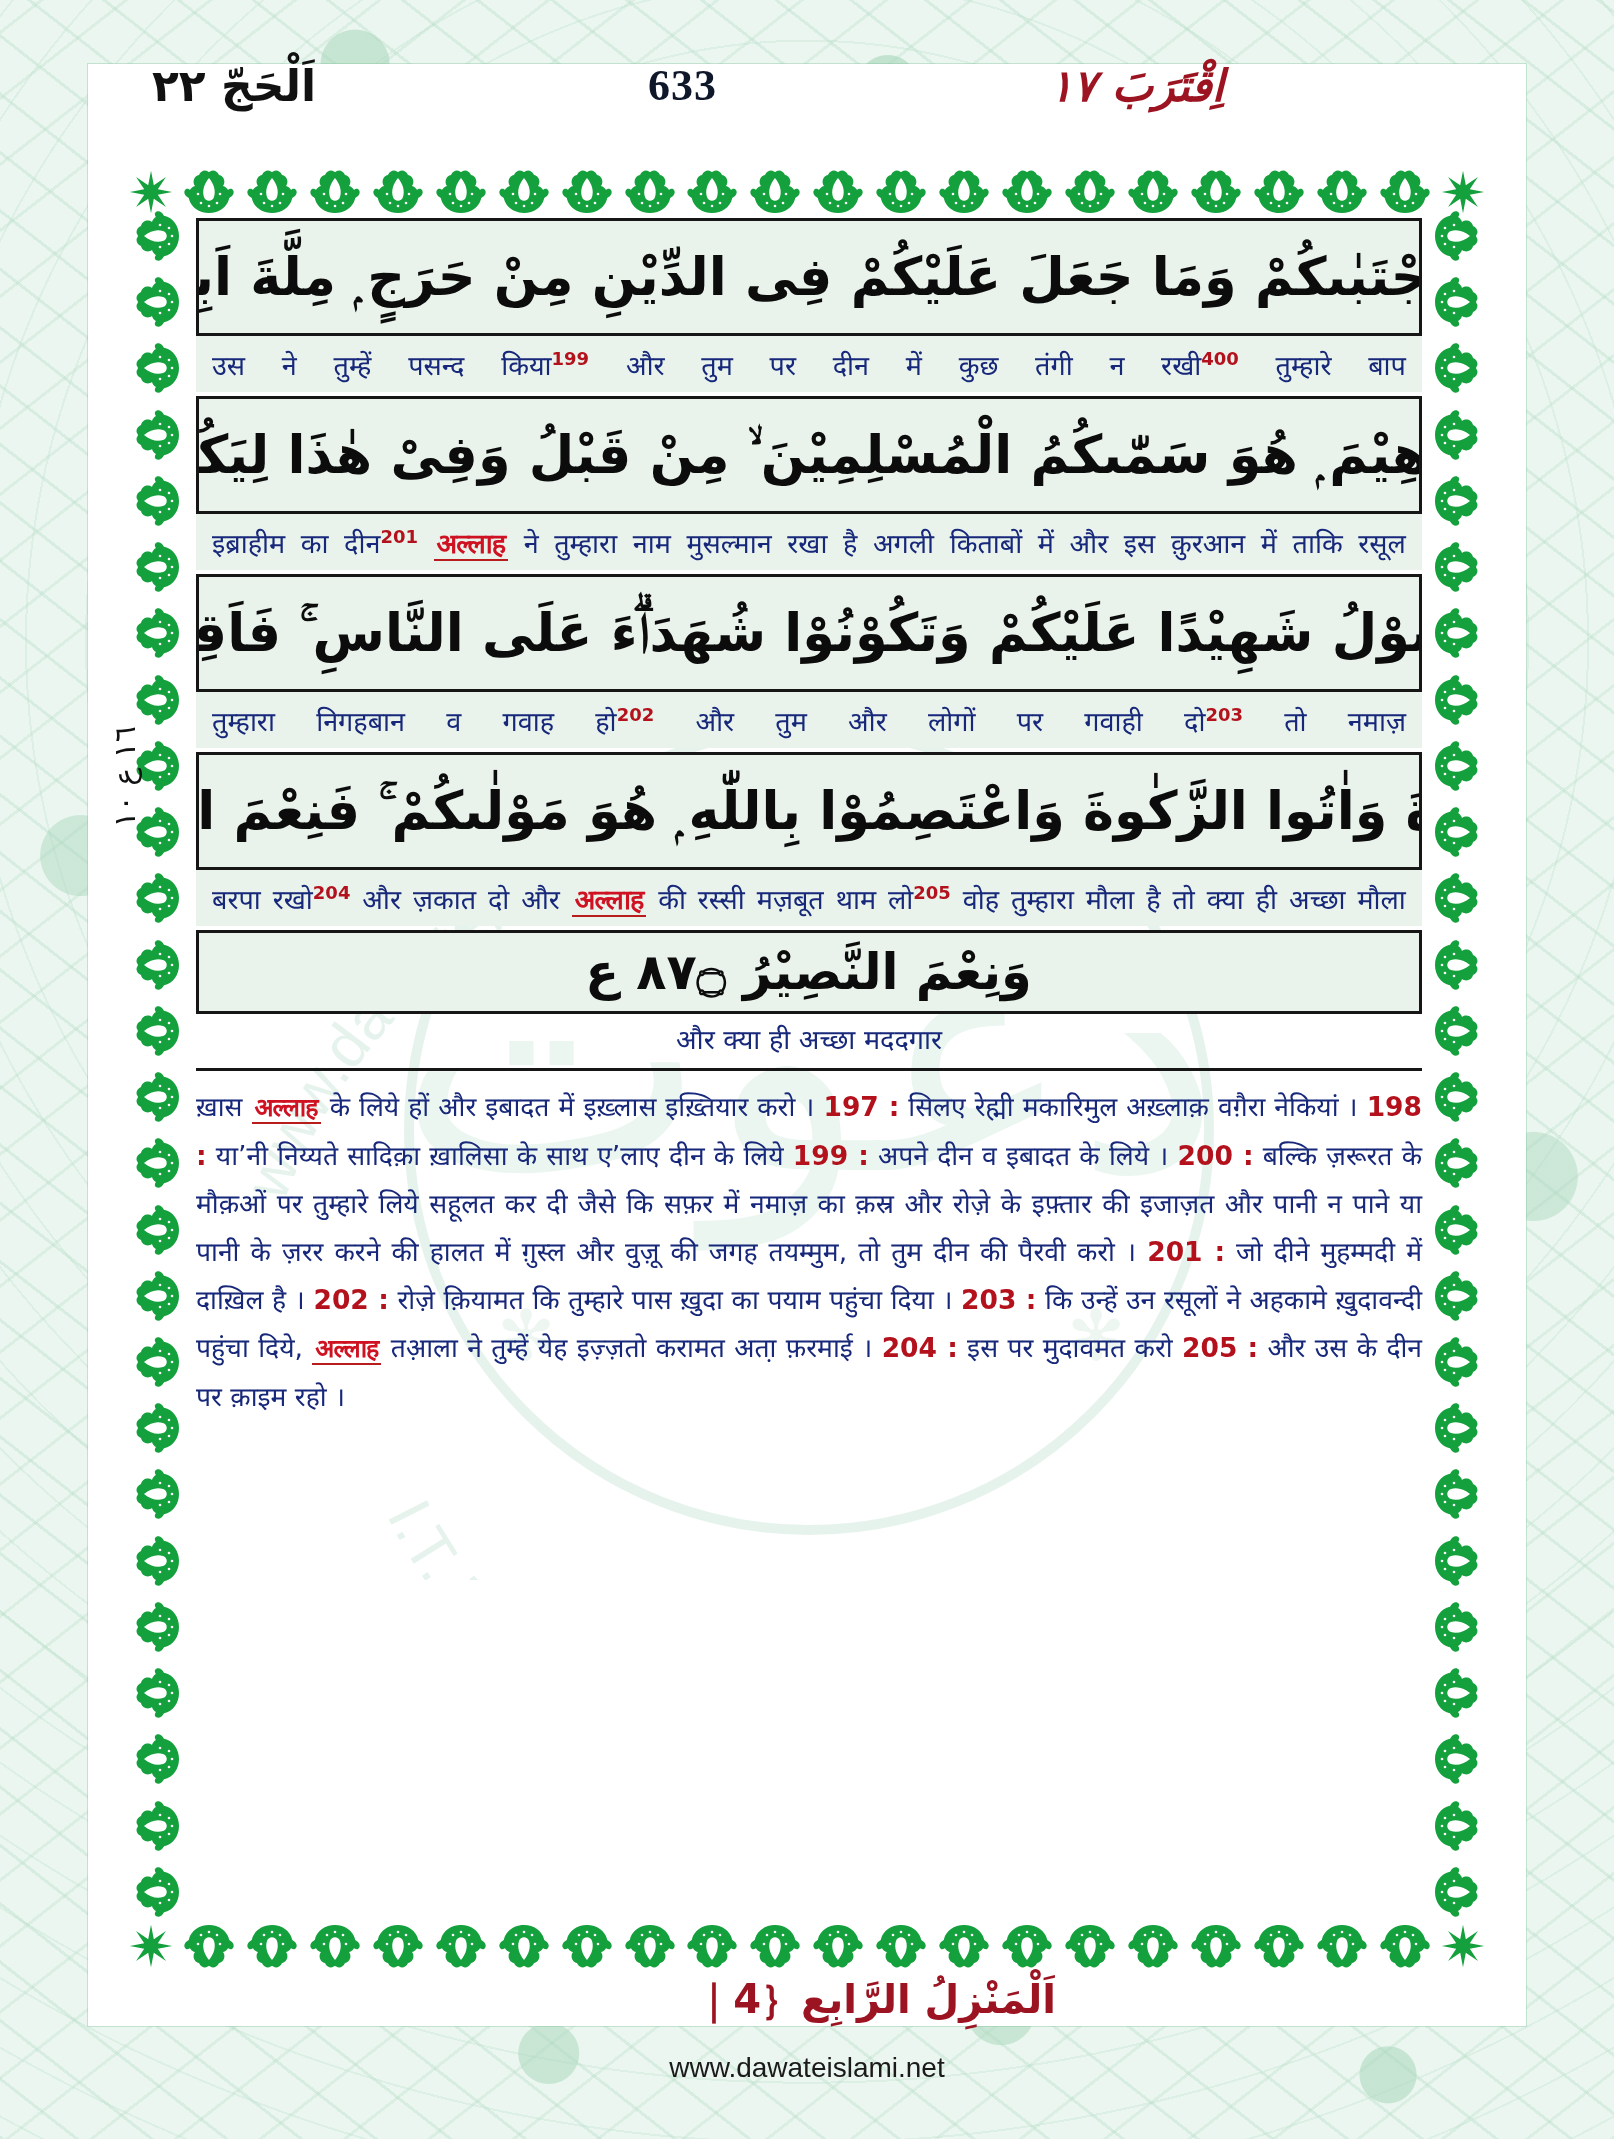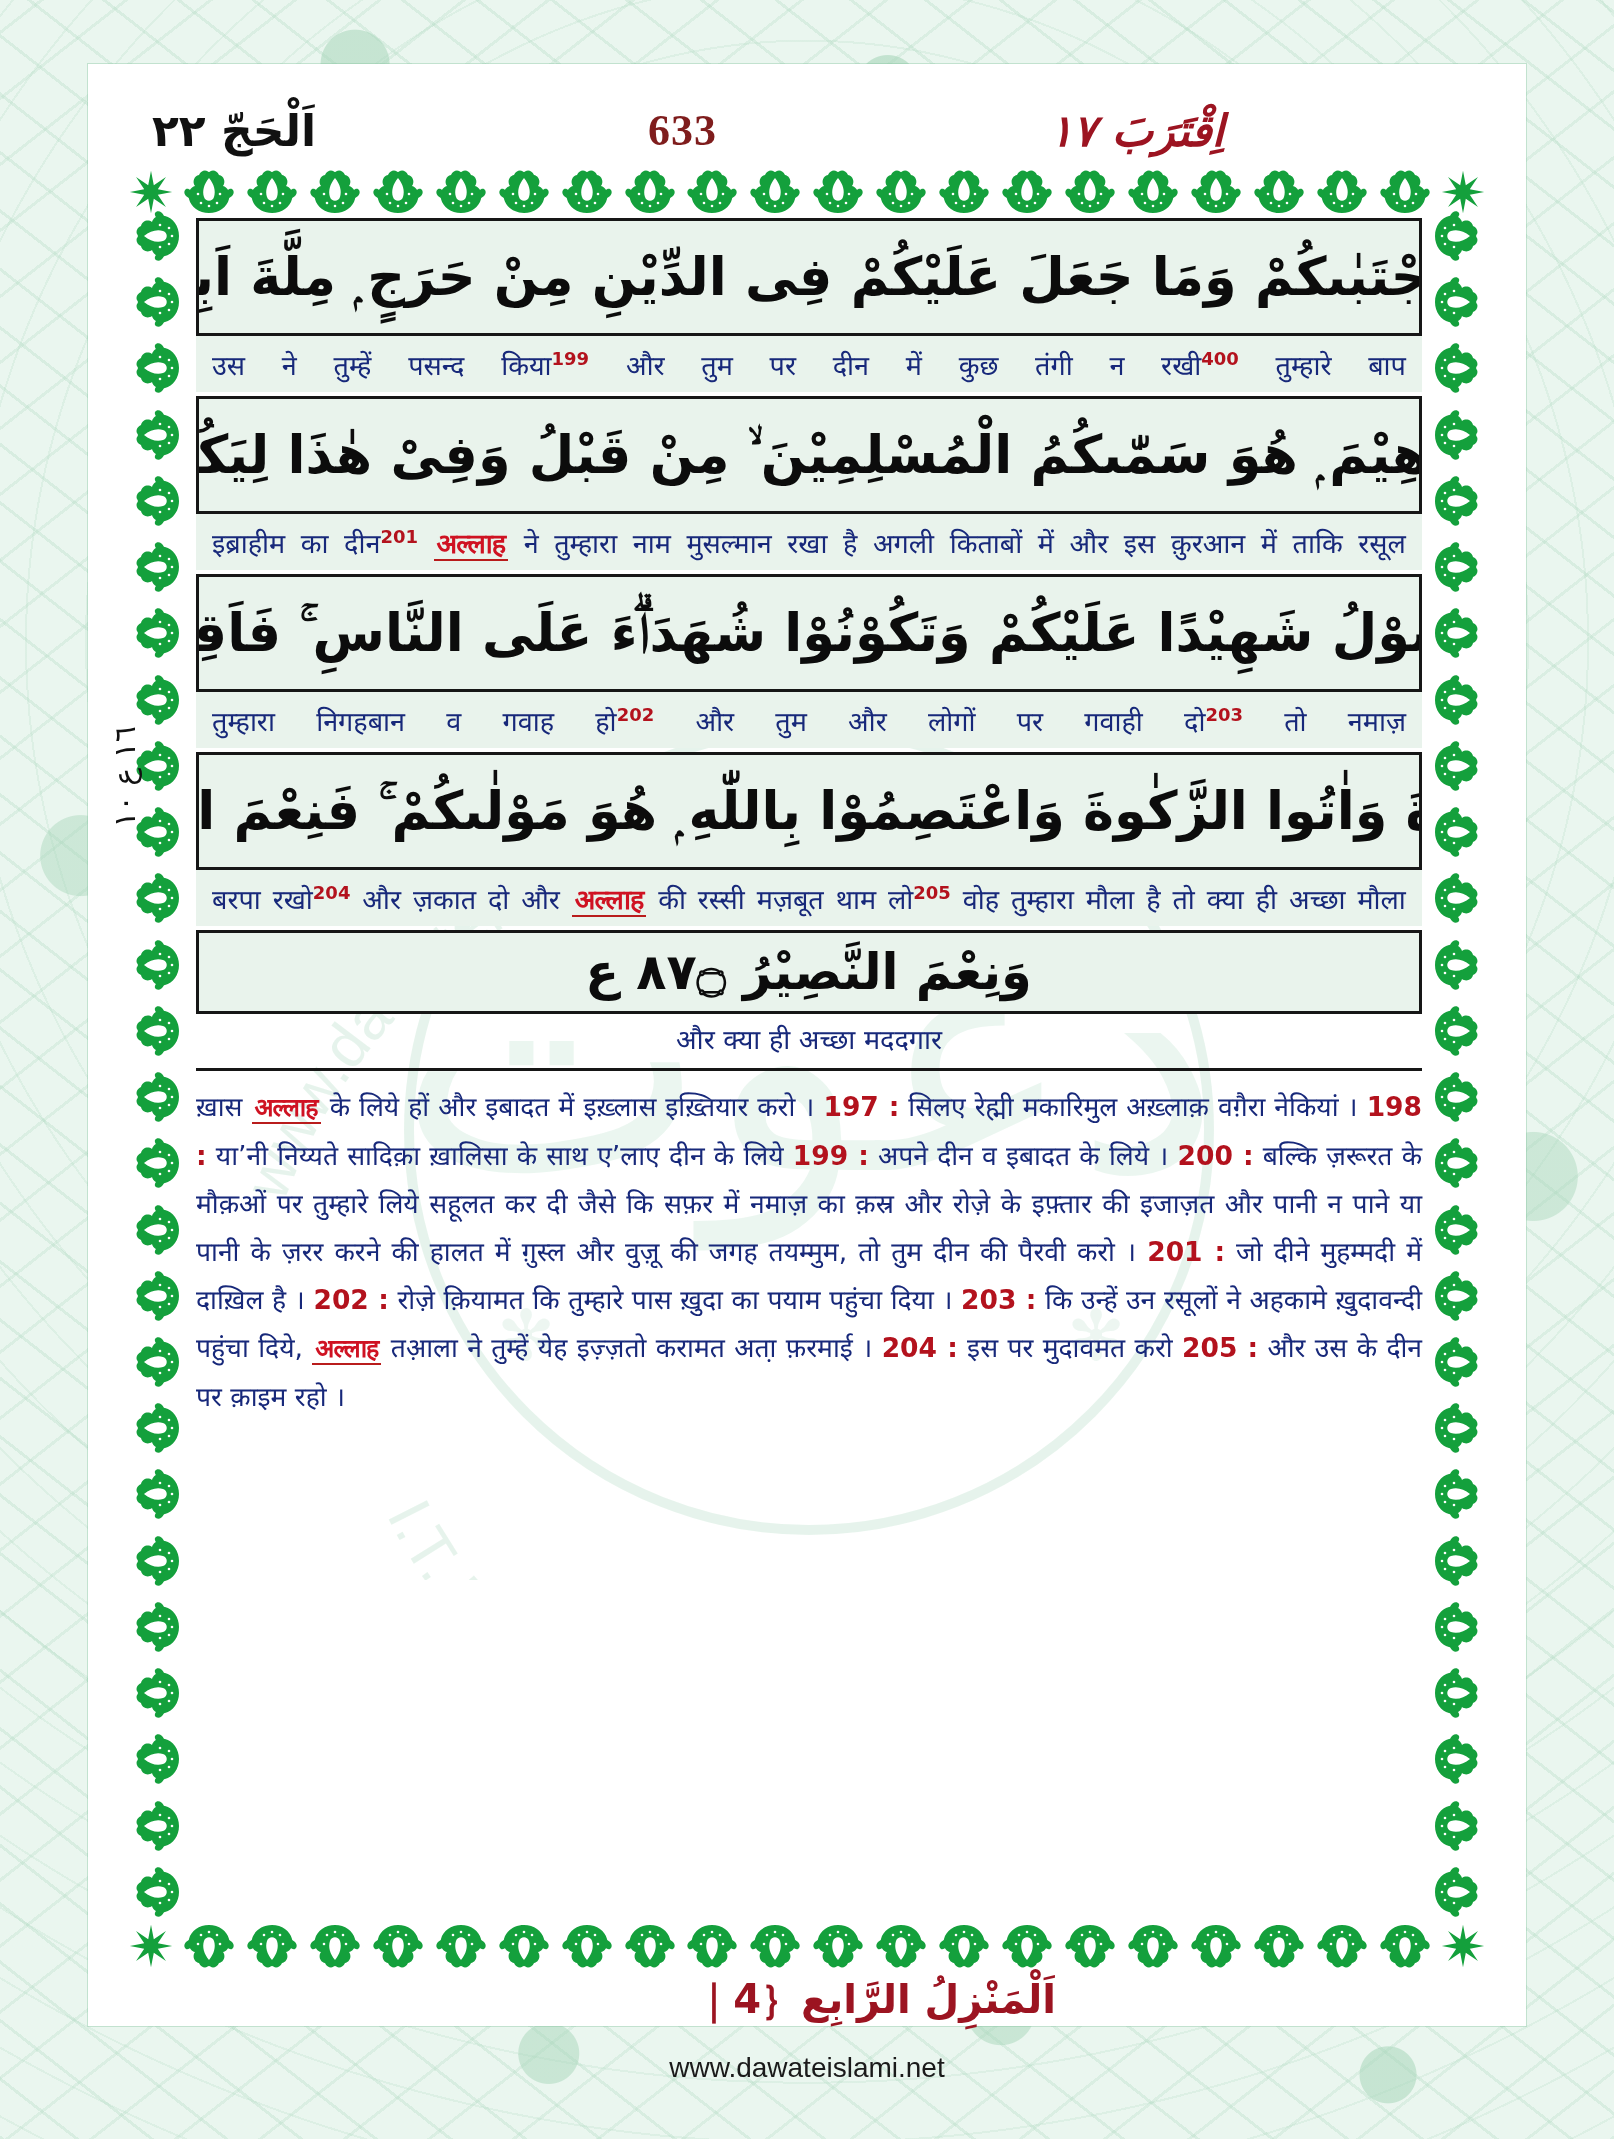--- a/index.html
+++ b/index.html
@@ -57,42 +57,42 @@
     content: "";
     position: absolute;
     inset: 0;
     pointer-events: none;
   }
 
   
   .header {
     position: absolute;
     left: 88px;
-    top: 66px;
+    top: 60px;
     width: 1200px;
     height: 90px;
     display: flex;
-    align-items: flex-end;
+    align-items: flex-start;
     justify-content: space-between;
     padding: 0 64px;
     box-sizing: border-box;
   }
   .hdr-surah {
     font-family: "DejaVu Sans", "Liberation Sans", sans-serif;
     font-size: 44px;
     color: #111111;
     direction: rtl;
     letter-spacing: 1px;
     font-weight: 700;
   }
   .hdr-page {
     font-family: "Liberation Serif", serif;
     font-size: 44px;
     font-weight: 700;
-    color: #7f1d1d;
+    color: #0f172a;
     letter-spacing: 1px;
   }
   .hdr-para {
     font-family: "DejaVu Sans", "Liberation Sans", sans-serif;
     font-size: 44px;
     color: #9c1421;
     direction: rtl;
     font-weight: 700;
     letter-spacing: 1px;
     font-style: italic;

